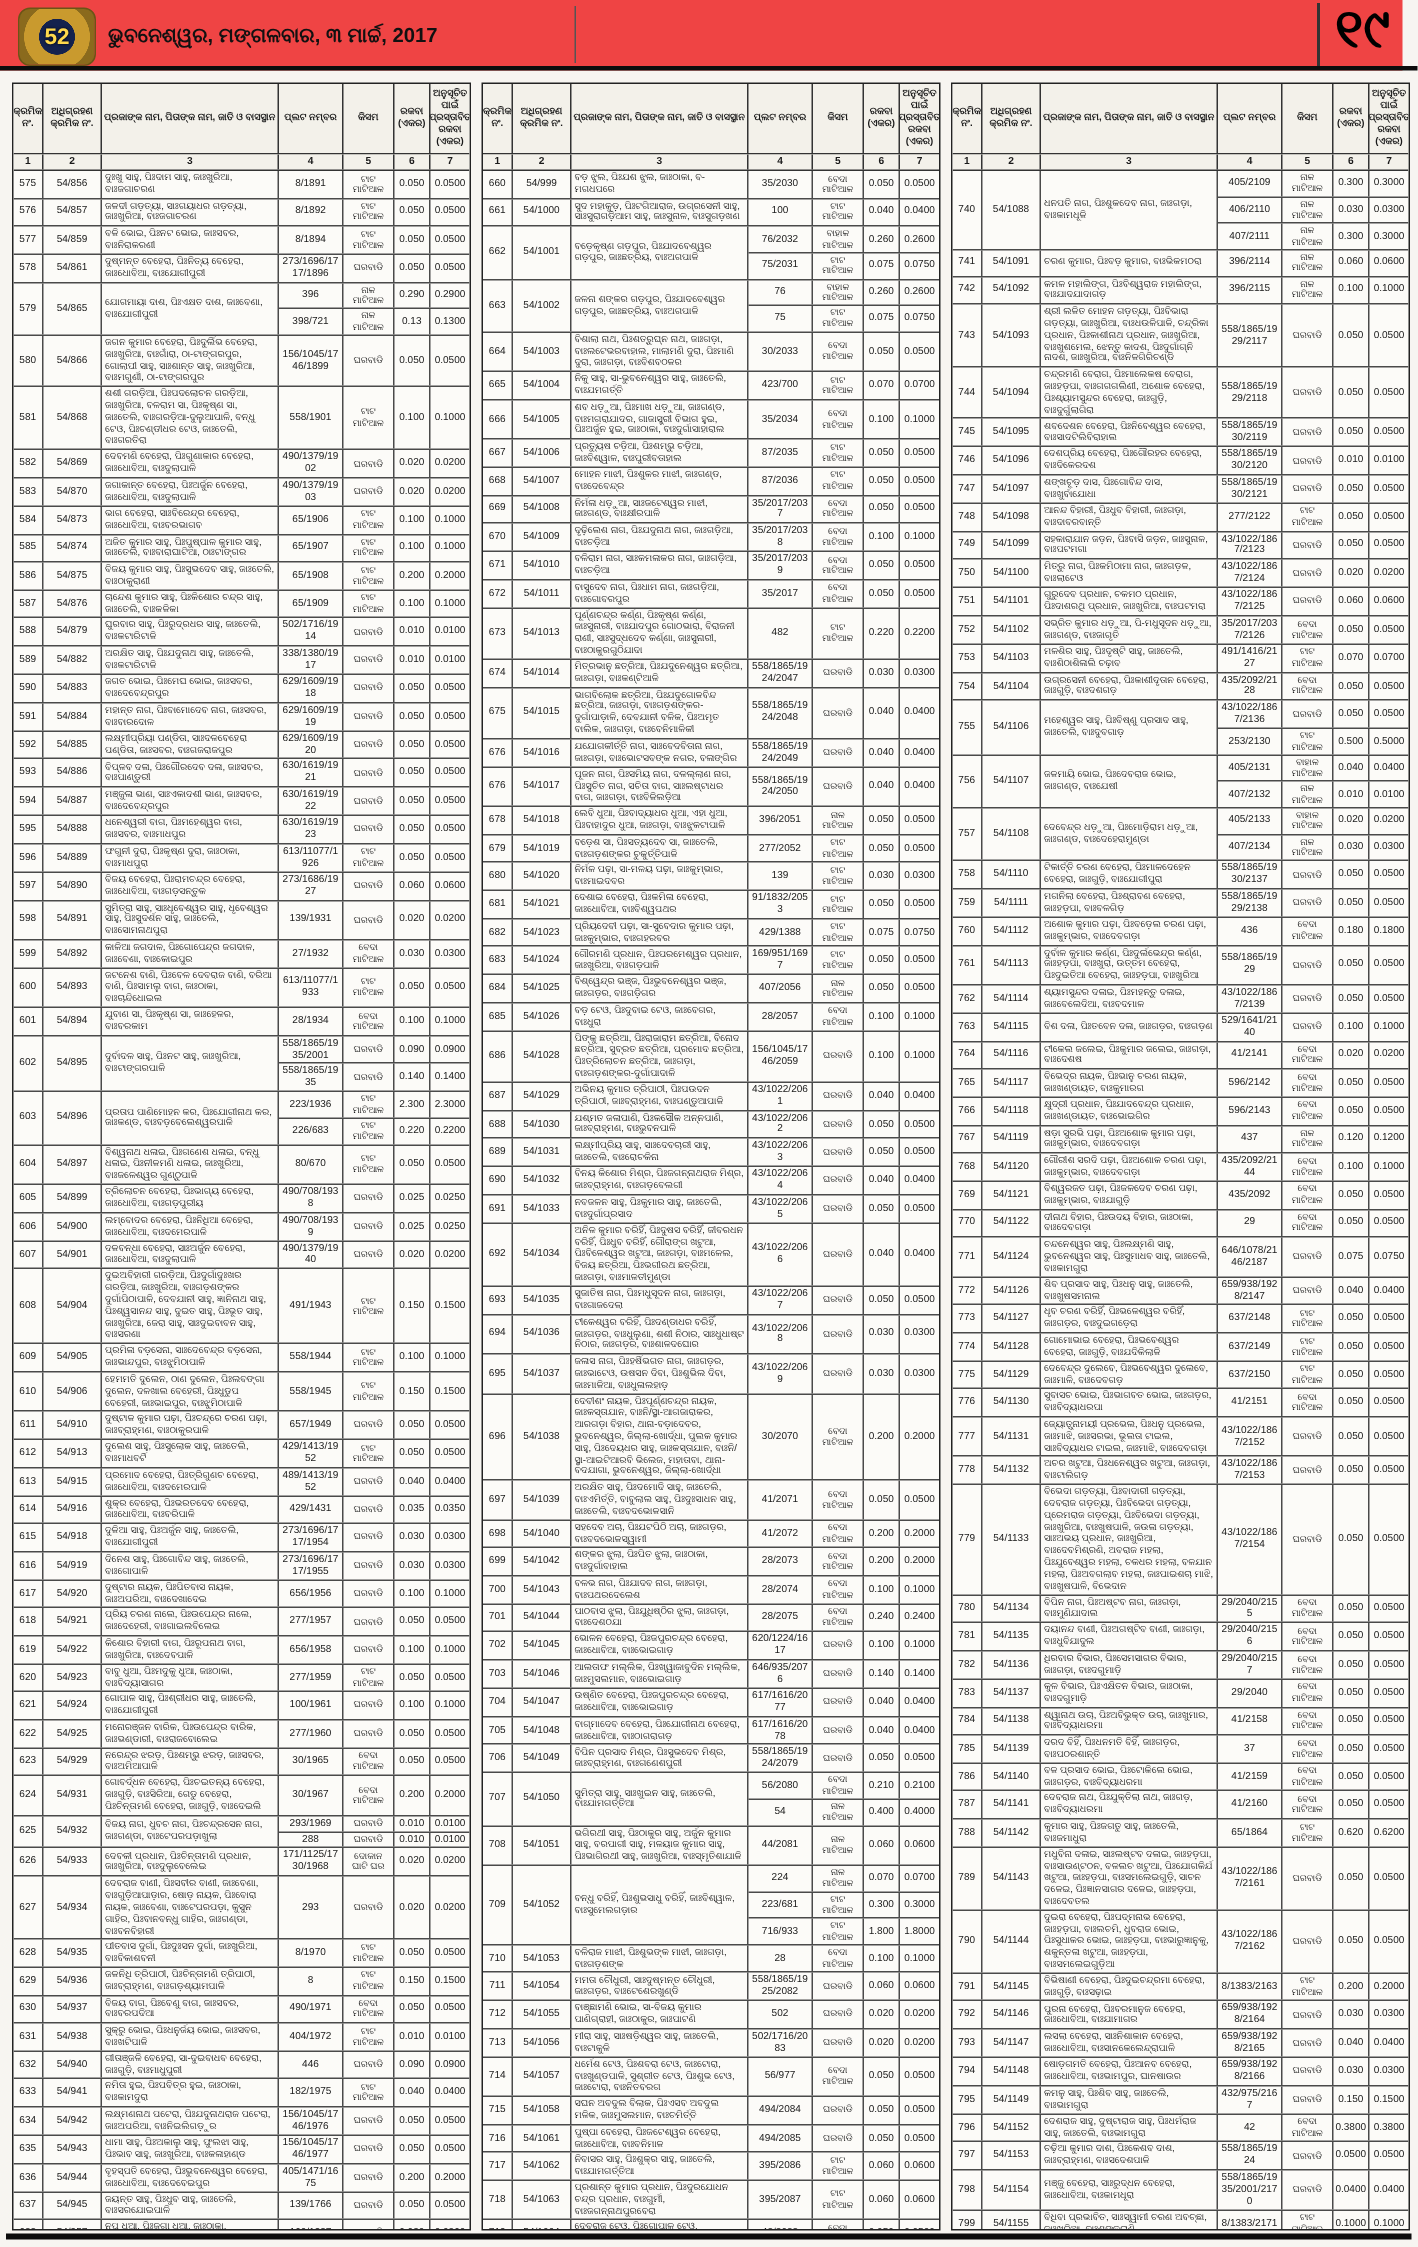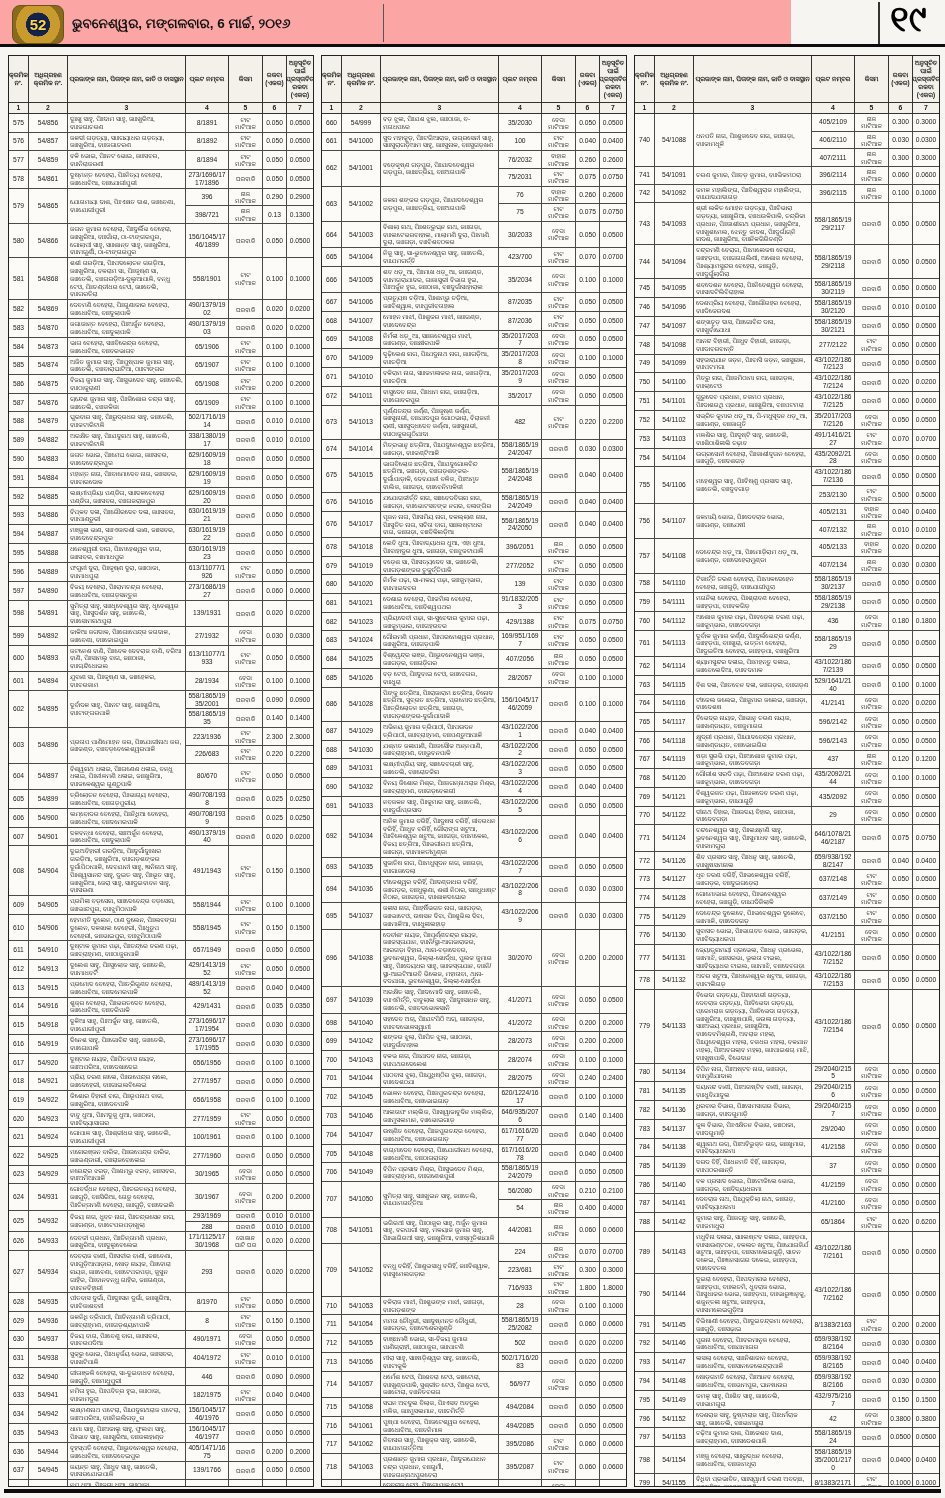--- a/index.html
+++ b/index.html
@@ -3,21 +3,21 @@
 <meta charset="utf-8">
 <style>
   html,body{margin:0;padding:0;}
   body{
     width:945px;height:1498px;position:relative;
     background:#f7f5f1;
     font-family:"Liberation Sans","DejaVu Sans",sans-serif;
     color:#1a1a1a;overflow:hidden;
   }
   
-  .masthead{position:absolute;left:0;top:0;width:791px;height:47px;background:#fca5a5;}
+  .masthead{position:absolute;left:0;top:0;width:935px;height:47px;background:#ef4444;}
   .logo{
     position:absolute;left:12px;top:5px;width:50px;height:37px;
     background:radial-gradient(circle at 50% 50%, #14224e 0 38%, #c99a2e 39% 70%, #8a6a1d 71%);
     border-radius:8px;border:1px solid #6b5516;
     display:flex;align-items:center;justify-content:center;
   }
   .logo span{color:#ffd94d;font-weight:bold;font-size:15px;text-shadow:0 0 2px #000;}
   .masthead-text{position:absolute;left:72px;top:16px;font-size:13.5px;font-weight:bold;color:#111;}
   .mast-divider{position:absolute;left:383px;top:4px;width:1px;height:38px;background:#555;}
   .page-no-divider{position:absolute;left:878px;top:2px;width:2px;height:42px;background:#333;}
@@ -56,21 +56,21 @@
   .c-area{width:24px;flex:none;}
   .c-prop{width:26px;flex:none;border-right:none;}
 </style>
 </head>
 <body>
 
 <div class="masthead">
   <div class="logo">
     <span>52</span>
   </div>
-  <div class="masthead-text">ଭୁବନେଶ୍ୱର, ମଙ୍ଗଳବାର, 6 ମାର୍ଚ୍ଚ, ୨୦୧୬</div>
+  <div class="masthead-text">ଭୁବନେଶ୍ୱର, ମଙ୍ଗଳବାର, ୩ ମାର୍ଚ୍ଚ, 2017</div>
   <div class="mast-divider"></div>
   <div class="page-no-divider"></div>
   <div class="page-number">୧୯</div>
   <div class="head-rule"></div>
 </div>
 
 <div class="cols" id="cols">
     <div class="col">
       <div class="hdr-row">
         <div class="hdr-cell" style="width: 20px; flex: 0 0 auto; height: 46px;">କ୍ରମିକ ନଂ.</div>

